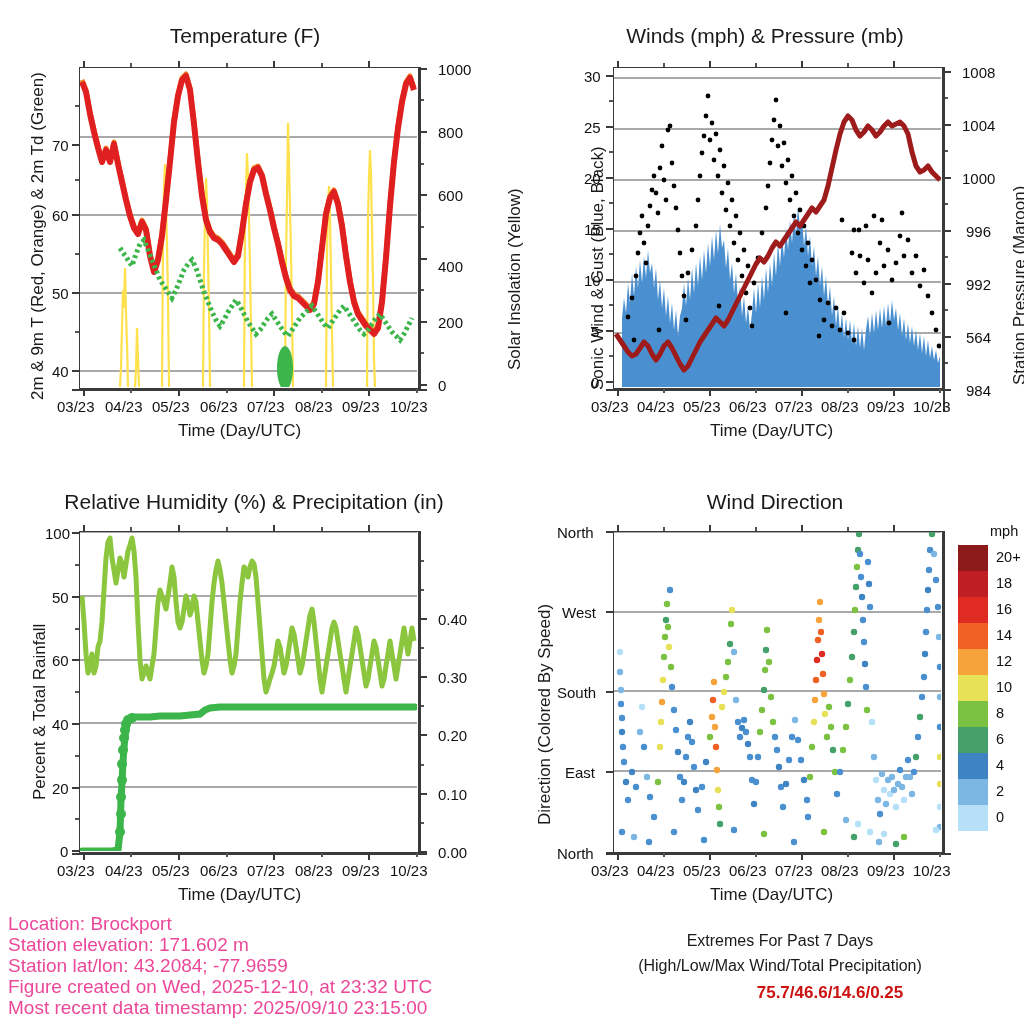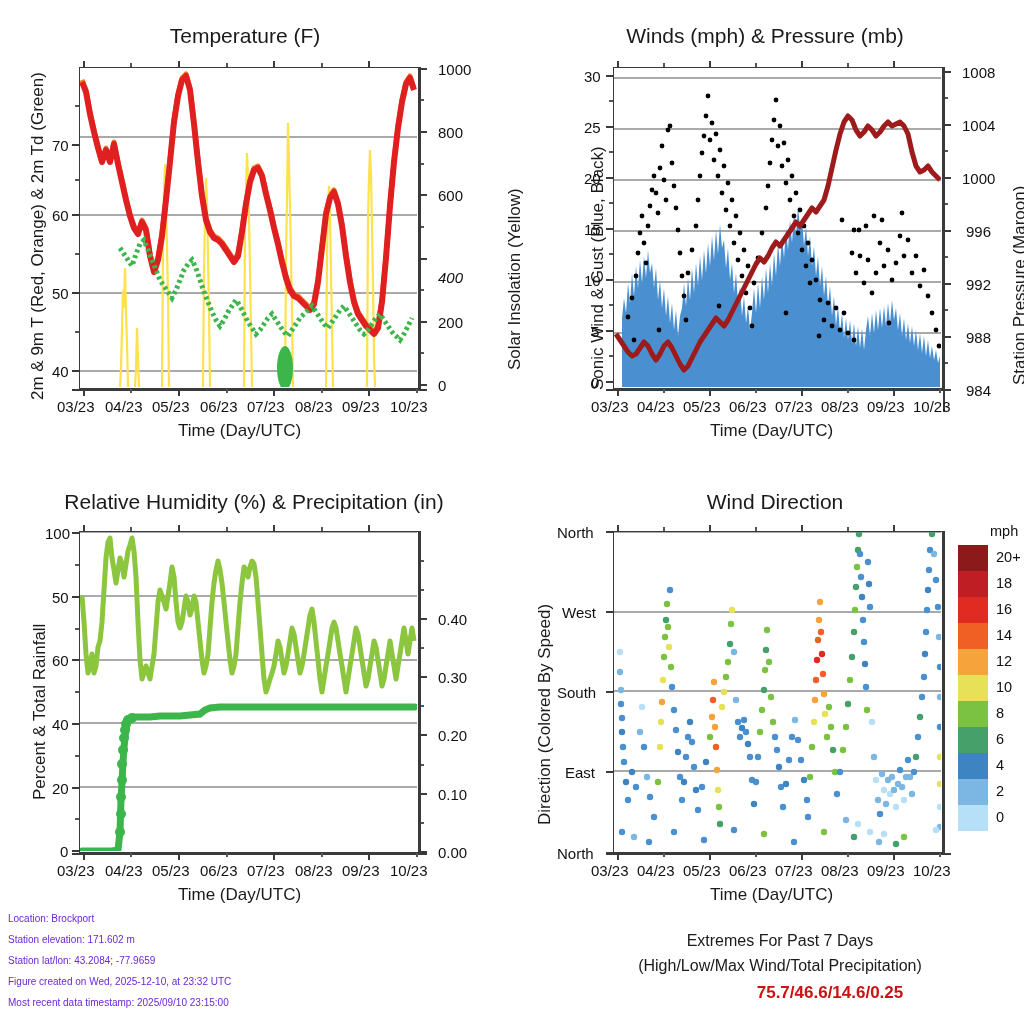--- a/index.html
+++ b/index.html
@@ -11,21 +11,21 @@
   .axlabel{position:absolute;font-size:17px;color:#1a1a1a;white-space:nowrap;}
   .vlabel{transform-origin:0 0;}
   .frame{position:absolute;border:1.5px solid #3a3a3a;background:#fff;box-sizing:border-box;overflow:hidden;}
   .tl{position:absolute;font-size:15px;color:#111;white-space:nowrap;}
   .tickL{position:absolute;width:7px;height:1.5px;background:#3a3a3a;}
   .tickS{position:absolute;width:4px;height:1.5px;background:#555;}
   .tickB{position:absolute;width:1.5px;height:7px;background:#3a3a3a;}
   .tickBs{position:absolute;width:1.5px;height:4px;background:#555;}
   .xax{position:absolute;height:1.5px;background:#3a3a3a;}
   .yax{position:absolute;width:1.5px;background:#3a3a3a;}
-  .foot{position:absolute;font-size:10px;color:#6d28d9;white-space:nowrap;}
+  .foot{position:absolute;font-size:19px;color:#ec4899;white-space:nowrap;}
   .ext{position:absolute;font-size:16px;color:#1a1a1a;white-space:nowrap;text-align:center;}
   .extv{position:absolute;font-size:17px;font-weight:bold;color:#cc1111;white-space:nowrap;text-align:center;}
   .cbcell{position:absolute;left:0;width:30px;}
   .cblab{position:absolute;font-size:14.5px;color:#111;white-space:nowrap;}
   svg{display:block;}
 </style>
 </head>
 <body>
 
 <div class="panel">
@@ -77,21 +77,21 @@
     <div class="tickS" style="left:75px;top:105px;"></div>
     <div class="tickS" style="left:75px;top:179px;"></div>
     <div class="tickS" style="left:75px;top:253px;"></div>
     <div class="tickS" style="left:75px;top:331px;"></div>
   </div>
 
   <div>
     <div class="tl" style="left:438px;top:61px;">1000</div>
     <div class="tl" style="left:438px;top:124px;">800</div>
     <div class="tl" style="left:438px;top:187px;">600</div>
-    <div class="tl" style="left:438px;top:269px;font-style:italic;">400</div>
+    <div class="tl" style="left:438px;top:258px;">400</div>
     <div class="tl" style="left:438px;top:314px;">200</div>
     <div class="tl" style="left:438px;top:377px;">0</div>
     <div class="tickL" style="left:420px;top:68px;"></div>
     <div class="tickL" style="left:420px;top:131px;"></div>
     <div class="tickL" style="left:420px;top:194px;"></div>
     <div class="tickL" style="left:420px;top:258px;"></div>
     <div class="tickL" style="left:420px;top:321px;"></div>
     <div class="tickL" style="left:420px;top:384px;"></div>
     <div class="tickS" style="left:420px;top:99px;"></div>
     <div class="tickS" style="left:420px;top:163px;"></div>
@@ -314,21 +314,21 @@
     <div class="tickS" style="left:609px;top:304px;"></div>
     <div class="tickS" style="left:609px;top:355px;"></div>
   </div>
 
   <div>
     <div class="tl" style="left:962px;top:64px;">1008</div>
     <div class="tl" style="left:962px;top:117px;">1004</div>
     <div class="tl" style="left:962px;top:170px;">1000</div>
     <div class="tl" style="left:966px;top:223px;">996</div>
     <div class="tl" style="left:966px;top:276px;">992</div>
-    <div class="tl" style="left:966px;top:329px;">988</div>
+    <div class="tl" style="left:966px;top:329px;">564</div>
     <div class="tl" style="left:966px;top:382px;">984</div>
     <div class="tickL" style="left:944px;top:71px;"></div>
     <div class="tickL" style="left:944px;top:124px;"></div>
     <div class="tickL" style="left:944px;top:177px;"></div>
     <div class="tickL" style="left:944px;top:230px;"></div>
     <div class="tickL" style="left:944px;top:283px;"></div>
     <div class="tickL" style="left:944px;top:336px;"></div>
     <div class="tickL" style="left:944px;top:389px;"></div>
     <div class="tickS" style="left:944px;top:97px;"></div>
     <div class="tickS" style="left:944px;top:150px;"></div>

